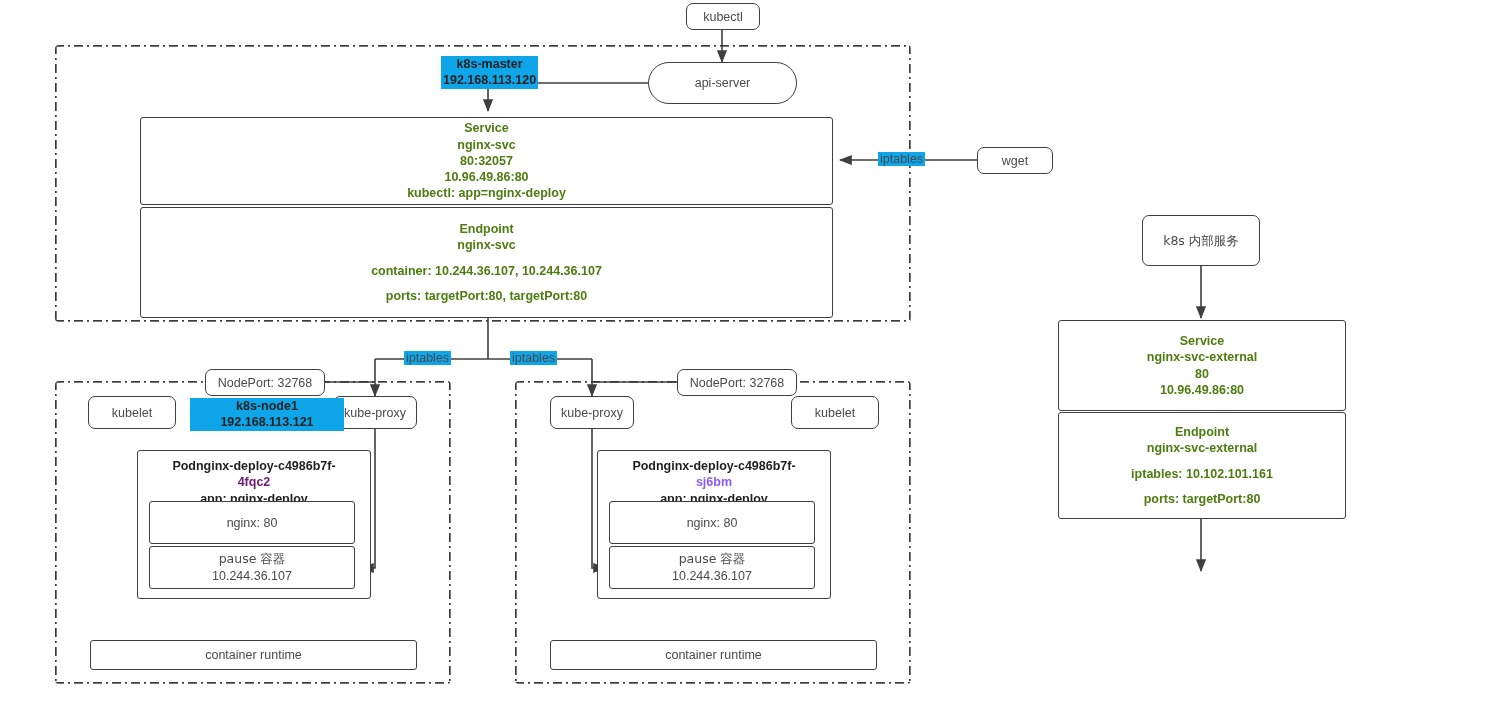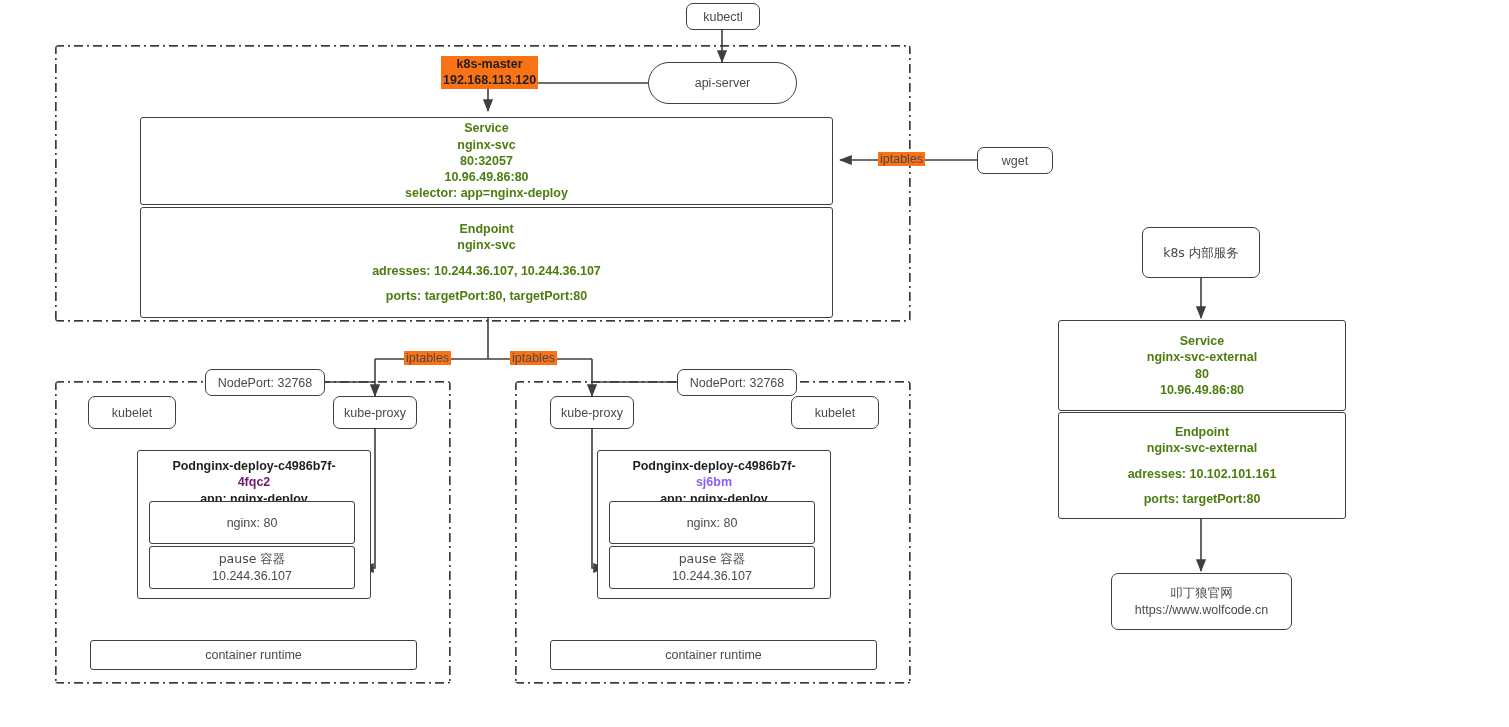--- a/index.html
+++ b/index.html
@@ -62,21 +62,21 @@
     background-size: 100% 1.7px, 100% 1.7px, 1.7px 100%, 1.7px 100%;
     background-position: left top, left bottom, left top, right top;
     background-repeat: no-repeat;
   }
   .lbl {
     position: absolute;
     font-size: 12.5px;
     color: #4a4a4a;
     white-space: nowrap;
     z-index: 4;
-    background: #f97316;
+    background: #0ea5e9;
     padding: 0 2px;
   }
   .lbl.bold { font-weight: bold; color: #1f1f1f; text-align: center; }
   .ln { line-height: 1.3; }
   .gap { height: 9px; }
   .cjk { font-family: "DejaVu Sans", "Liberation Sans", sans-serif; }
 </style>
 </head>
 <body>
 
@@ -137,40 +137,44 @@
 
   <div class="box" style="left:648px; top:62px; width:149px; height:42px;border-radius:21px;">
     <span>api-server</span>
   </div>
 
   <div class="box sq bold" style="left:140px; top:117px; width:693px; height:88px;">
     <div class="ln">Service</div>
     <div class="ln">nginx-svc</div>
     <div class="ln">80:32057</div>
     <div class="ln">10.96.49.86:80</div>
-    <div class="ln">selector: app=nginx-deploy</div>
+    <div class="ln">kubectl: app=nginx-deploy</div>
   </div>
 
   <div class="box sq bold" style="left:140px; top:207px; width:693px; height:111px;">
     <div class="ln">Endpoint</div>
     <div class="ln">nginx-svc</div>
     <div class="gap"></div>
-    <div class="ln">adresses: 10.244.36.107, 10.244.36.107</div>
+    <div class="ln">container: 10.244.36.107, 10.244.36.107</div>
     <div class="gap"></div>
     <div class="ln">ports: targetPort:80, targetPort:80</div>
   </div>
 
   <div class="lbl" style="left:878px; top:152px;">iptables</div>
   <div class="lbl" style="left:404px; top:351px;">iptables</div>
   <div class="lbl" style="left:510px; top:351px;">iptables</div>
 
   <div class="box" style="left:205px; top:369px; width:120px; height:27px;">
     <span>NodePort: 32768</span>
   </div>
 
+  <div class="lbl bold" style="left:190px; top:398px; text-align:center; width:150px;">
+    <div class="ln">k8s-node1</div>
+    <div class="ln">192.168.113.121</div>
+  </div>
 
   <div class="box" style="left:88px; top:396px; width:88px; height:33px;">
     <span>kubelet</span>
   </div>
 
   <div class="box" style="left:333px; top:396px; width:84px; height:33px;">
     <span>kube-proxy</span>
   </div>
 
   <div class="box sq" style="left:137px; top:450px; width:234px; height:149px; justify-content:flex-start; padding-top:7px;">
@@ -217,38 +221,34 @@
 
   <div class="box sq" style="left:609px; top:546px; width:206px; height:43px;">
     <div class="ln cjk">pause 容器</div>
     <div class="ln">10.244.36.107</div>
   </div>
 
   <div class="box sq" style="left:550px; top:640px; width:327px; height:30px;">
     <span>container runtime</span>
   </div>
 
-  <div class="box" style="left:1142px; top:215px; width:118px; height:51px;margin-top:12px;">
+  <div class="box" style="left:1142px; top:215px; width:118px; height:51px;">
     <span class="cjk">k8s 内部服务</span>
   </div>
 
   <div class="box sq bold" style="left:1058px; top:320px; width:288px; height:91px;">
     <div class="ln">Service</div>
     <div class="ln">nginx-svc-external</div>
     <div class="ln">80</div>
     <div class="ln">10.96.49.86:80</div>
   </div>
 
   <div class="box sq bold" style="left:1058px; top:412px; width:288px; height:107px;">
     <div class="ln">Endpoint</div>
     <div class="ln">nginx-svc-external</div>
     <div class="gap"></div>
-    <div class="ln">adresses: 10.102.101.161</div>
+    <div class="ln">iptables: 10.102.101.161</div>
     <div class="gap"></div>
     <div class="ln">ports: targetPort:80</div>
   </div>
 
-  <div class="box" style="left:1111px; top:573px; width:181px; height:57px;">
-    <div class="ln cjk">叩丁狼官网</div>
-    <div class="ln">https://www.wolfcode.cn</div>
-  </div>
 
 </div>
 
 </body></html>

